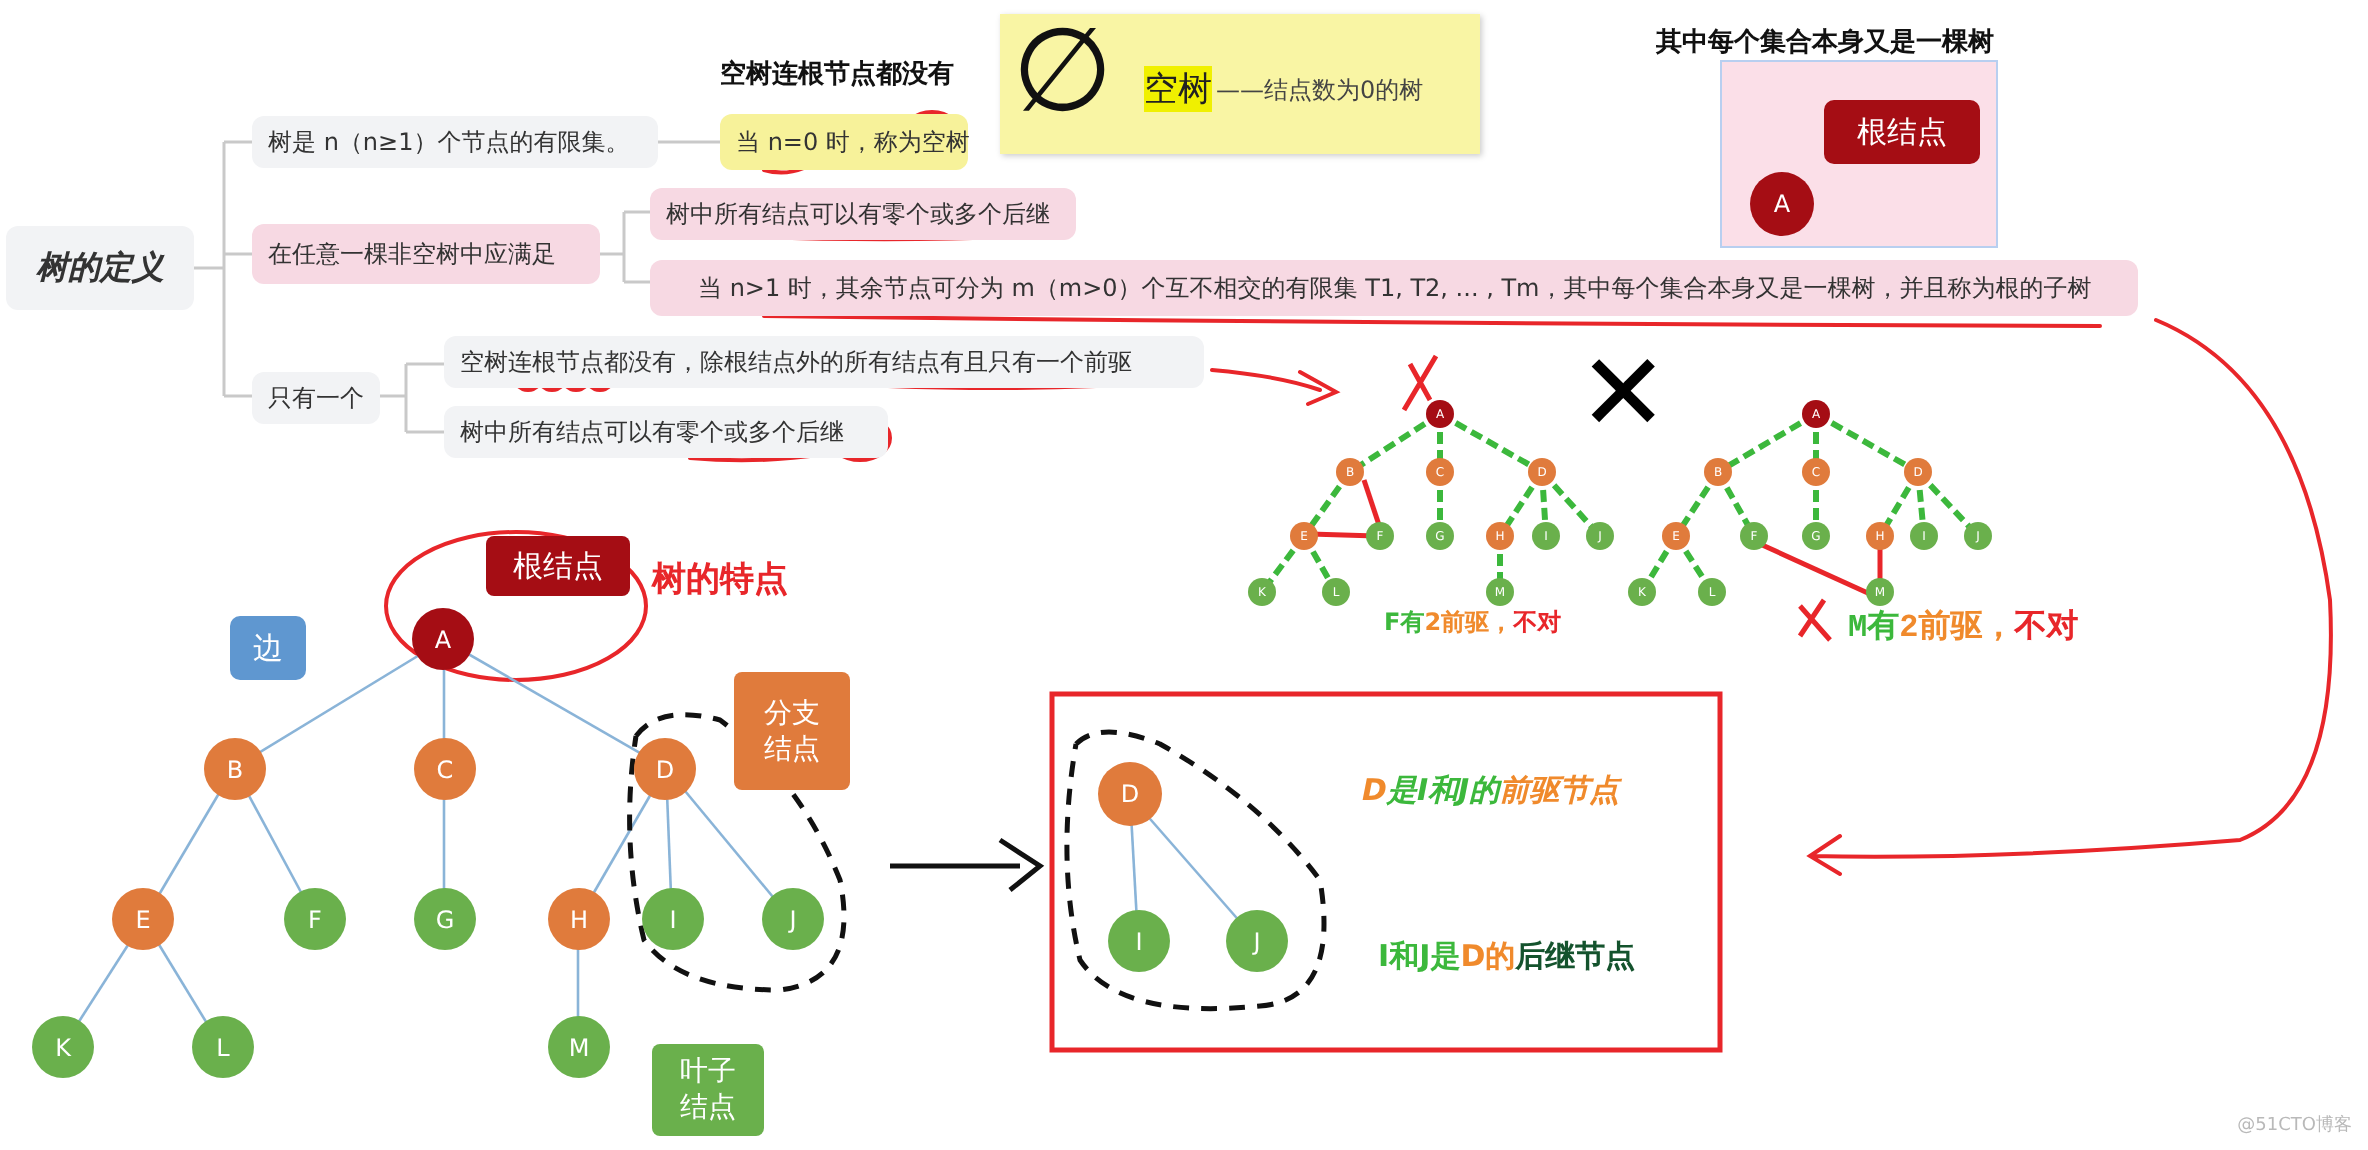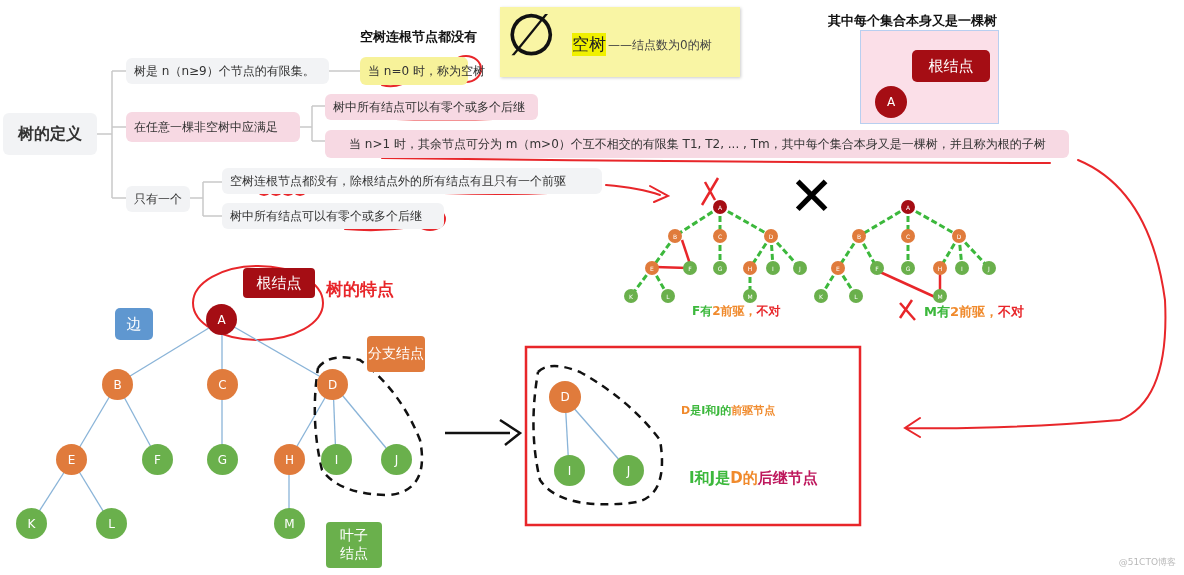--- a/index.html
+++ b/index.html
@@ -1,19 +1,19 @@
 <!DOCTYPE html>
 <html><head>
 <meta charset="utf-8">
 <style>
   html,body{margin:0;padding:0;background:#fff;}
   body{width:1184px;height:575px;position:relative;overflow:hidden;font-family:"DejaVu Sans",sans-serif;color:#333;}
   .abs{position:absolute;}
   .topic{position:absolute;background:#f2f3f5;border-radius:6px;font-size:12px;color:#333;white-space:nowrap;display:flex;align-items:center;padding:0 8px;box-sizing:border-box;}
-  .root-topic{font-size:16px;font-weight:bold;justify-content:center;}
+  .root-topic{font-size:16px;font-weight:bold;justify-content:center;font-style:italic;}
   .pink{background:#f7d9e3;}
   .yellow{background:#f7f29a;}
   .heading{position:absolute;font-size:13px;font-weight:bold;color:#111;white-space:nowrap;}
   svg.overlay{position:absolute;left:0;top:0;}
   .node{position:absolute;border-radius:50%;color:#fff;display:flex;align-items:center;justify-content:center;font-size:12px;}
   .label-box{position:absolute;color:#fff;display:flex;align-items:center;justify-content:center;text-align:center;border-radius:5px;}
   .txt{position:absolute;white-space:nowrap;font-weight:bold;}
   .watermark{position:absolute;right:8px;bottom:6px;font-size:9px;color:#b9b9b9;}
 </style>
 </head>
@@ -109,22 +109,22 @@
     <g stroke="#e8262a" stroke-width="2.5" fill="none">
       <line x1="880" y1="272" x2="935" y2="297"></line>
       <line x1="940" y1="272" x2="940" y2="292"></line>
       <path d="M900,303 L915,320 M912,300 L900,318"></path>
     </g>
   </g>
 </svg>
 
 <div class="topic root-topic" style="left:3px;top:113px;width:94px;height:42px;">树的定义</div>
 
-<div class="topic" style="left:126px;top:58px;width:203px;height:26px;">树是 n（n≥9）个节点的有限集。</div>
-<div class="topic yellow" style="left:360px;top:57px;width:108px;height:28px;">当 n=0 时，称为空树</div>
+<div class="topic" style="left:126px;top:58px;width:203px;height:26px;">树是 n（n≥1）个节点的有限集。</div>
+<div class="topic yellow" style="left:360px;top:57px;width:124px;height:28px;">当 n=0 时，称为空树</div>
 
 <div class="topic pink" style="left:126px;top:112px;width:174px;height:30px;">在任意一棵非空树中应满足</div>
 <div class="topic pink" style="left:325px;top:94px;width:213px;height:26px;">树中所有结点可以有零个或多个后继</div>
 <div class="topic pink" style="left:325px;top:130px;width:744px;height:28px;padding-left:24px;">当 n&gt;1 时，其余节点可分为 m（m&gt;0）个互不相交的有限集 T1, T2, ... , Tm，其中每个集合本身又是一棵树，并且称为根的子树</div>
 
 <div class="topic" style="left:126px;top:186px;width:64px;height:26px;">只有一个</div>
 <div class="topic" style="left:222px;top:168px;width:380px;height:26px;">空树连根节点都没有，除根结点外的所有结点有且只有一个前驱</div>
 <div class="topic" style="left:222px;top:203px;width:222px;height:26px;">树中所有结点可以有零个或多个后继</div>
 
 <div class="heading" style="left:360px;top:12px;margin-top:16px;">空树连根节点都没有</div>
@@ -168,28 +168,28 @@
   <div class="node" style="left:814px;top:289px;width:14px;height:14px;background:#6ab04c;font-size:6px;">K</div>
   <div class="node" style="left:849px;top:289px;width:14px;height:14px;background:#6ab04c;font-size:6px;">L</div>
   <div class="node" style="left:933px;top:289px;width:14px;height:14px;background:#6ab04c;font-size:6px;">M</div>
 </div>
 
 <div class="abs" style="left:789px;top:170px;font-size:54px;font-weight:bold;color:#000;line-height:1;">✕</div>
 
 <div class="txt" style="left:668px;top:303px;font-size:12px;margin-left:24px;">
   <span style="color:#3cb83c;">F有</span><span style="color:#f08a2c;">2前驱，</span><span style="color:#e8262a;">不对</span>
 </div>
-<div class="txt" style="left:924px;top:303px;font-size:13px;">
+<div class="txt" style="left:924px;top:303px;font-size:16px;font-family:Liberation Mono, monospace;">
   <span style="color:#3cb83c;">M有</span><span style="color:#f08a2c;">2前驱，</span><span style="color:#e8262a;">不对</span>
 </div>
 
 <div class="label-box" style="left:243px;top:268px;width:72px;height:30px;background:#a50d14;font-size:15px;border-radius:4px;">根结点</div>
 <div class="txt" style="left:326px;top:278px;font-size:17px;color:#e8262a;">树的特点</div>
 <div class="label-box" style="left:115px;top:308px;width:38px;height:32px;background:#5f97d0;font-size:15px;">边</div>
-<div class="label-box" style="left:367px;top:336px;width:58px;height:36px;background:#e07b3c;font-size:14px;flex-direction:row;border-radius:4px;">
+<div class="label-box" style="left:367px;top:336px;width:58px;height:59px;background:#e07b3c;font-size:14px;flex-direction:column;border-radius:4px;">
   <span>分支</span>
   <span>结点</span>
 </div>
 <div class="label-box" style="left:326px;top:522px;width:56px;height:46px;background:#6ab04c;font-size:14px;flex-direction:column;border-radius:4px;">
   <span>叶子</span>
   <span>结点</span>
 </div>
 
 <div class="node" style="left:206px;top:304px;width:31px;height:31px;background:#a50d14;">A</div>
 <div class="node" style="left:102px;top:369px;width:31px;height:31px;background:#e07b3c;">B</div>
@@ -202,20 +202,20 @@
 <div class="node" style="left:321px;top:444px;width:31px;height:31px;background:#6ab04c;">I</div>
 <div class="node" style="left:381px;top:444px;width:31px;height:31px;background:#6ab04c;">J</div>
 <div class="node" style="left:16px;top:508px;width:31px;height:31px;background:#6ab04c;">K</div>
 <div class="node" style="left:96px;top:508px;width:31px;height:31px;background:#6ab04c;">L</div>
 <div class="node" style="left:274px;top:508px;width:31px;height:31px;background:#6ab04c;">M</div>
 
 <div class="node" style="left:549px;top:381px;width:32px;height:32px;background:#e07b3c;">D</div>
 <div class="node" style="left:554px;top:455px;width:31px;height:31px;background:#6ab04c;">I</div>
 <div class="node" style="left:613px;top:455px;width:31px;height:31px;background:#6ab04c;">J</div>
 
-<div class="txt" style="left:681px;top:403px;font-size:11px;">
+<div class="txt" style="left:681px;top:386px;font-size:15px;font-style:italic;">
   <span style="color:#f08a2c;">D</span><span style="color:#3cb83c;">是</span><span style="color:#3cb83c;">I</span><span style="color:#3cb83c;">和</span><span style="color:#3cb83c;">J</span><span style="color:#3cb83c;">的</span><span style="color:#f08a2c;">前驱节点</span>
 </div>
 <div class="txt" style="left:689px;top:469px;font-size:15px;">
-  <span style="color:#3cb83c;">I</span><span style="color:#3cb83c;">和</span><span style="color:#3cb83c;">J</span><span style="color:#3cb83c;">是</span><span style="color:#f08a2c;">D</span><span style="color:#f08a2c;">的</span><span style="color:#be185d;">后继节点</span>
+  <span style="color:#3cb83c;">I</span><span style="color:#3cb83c;">和</span><span style="color:#3cb83c;">J</span><span style="color:#3cb83c;">是</span><span style="color:#f08a2c;">D</span><span style="color:#f08a2c;">的</span><span style="color:#14532d;">后继节点</span>
 </div>
 
 <div class="watermark">@51CTO博客</div>
 
 </body></html>

